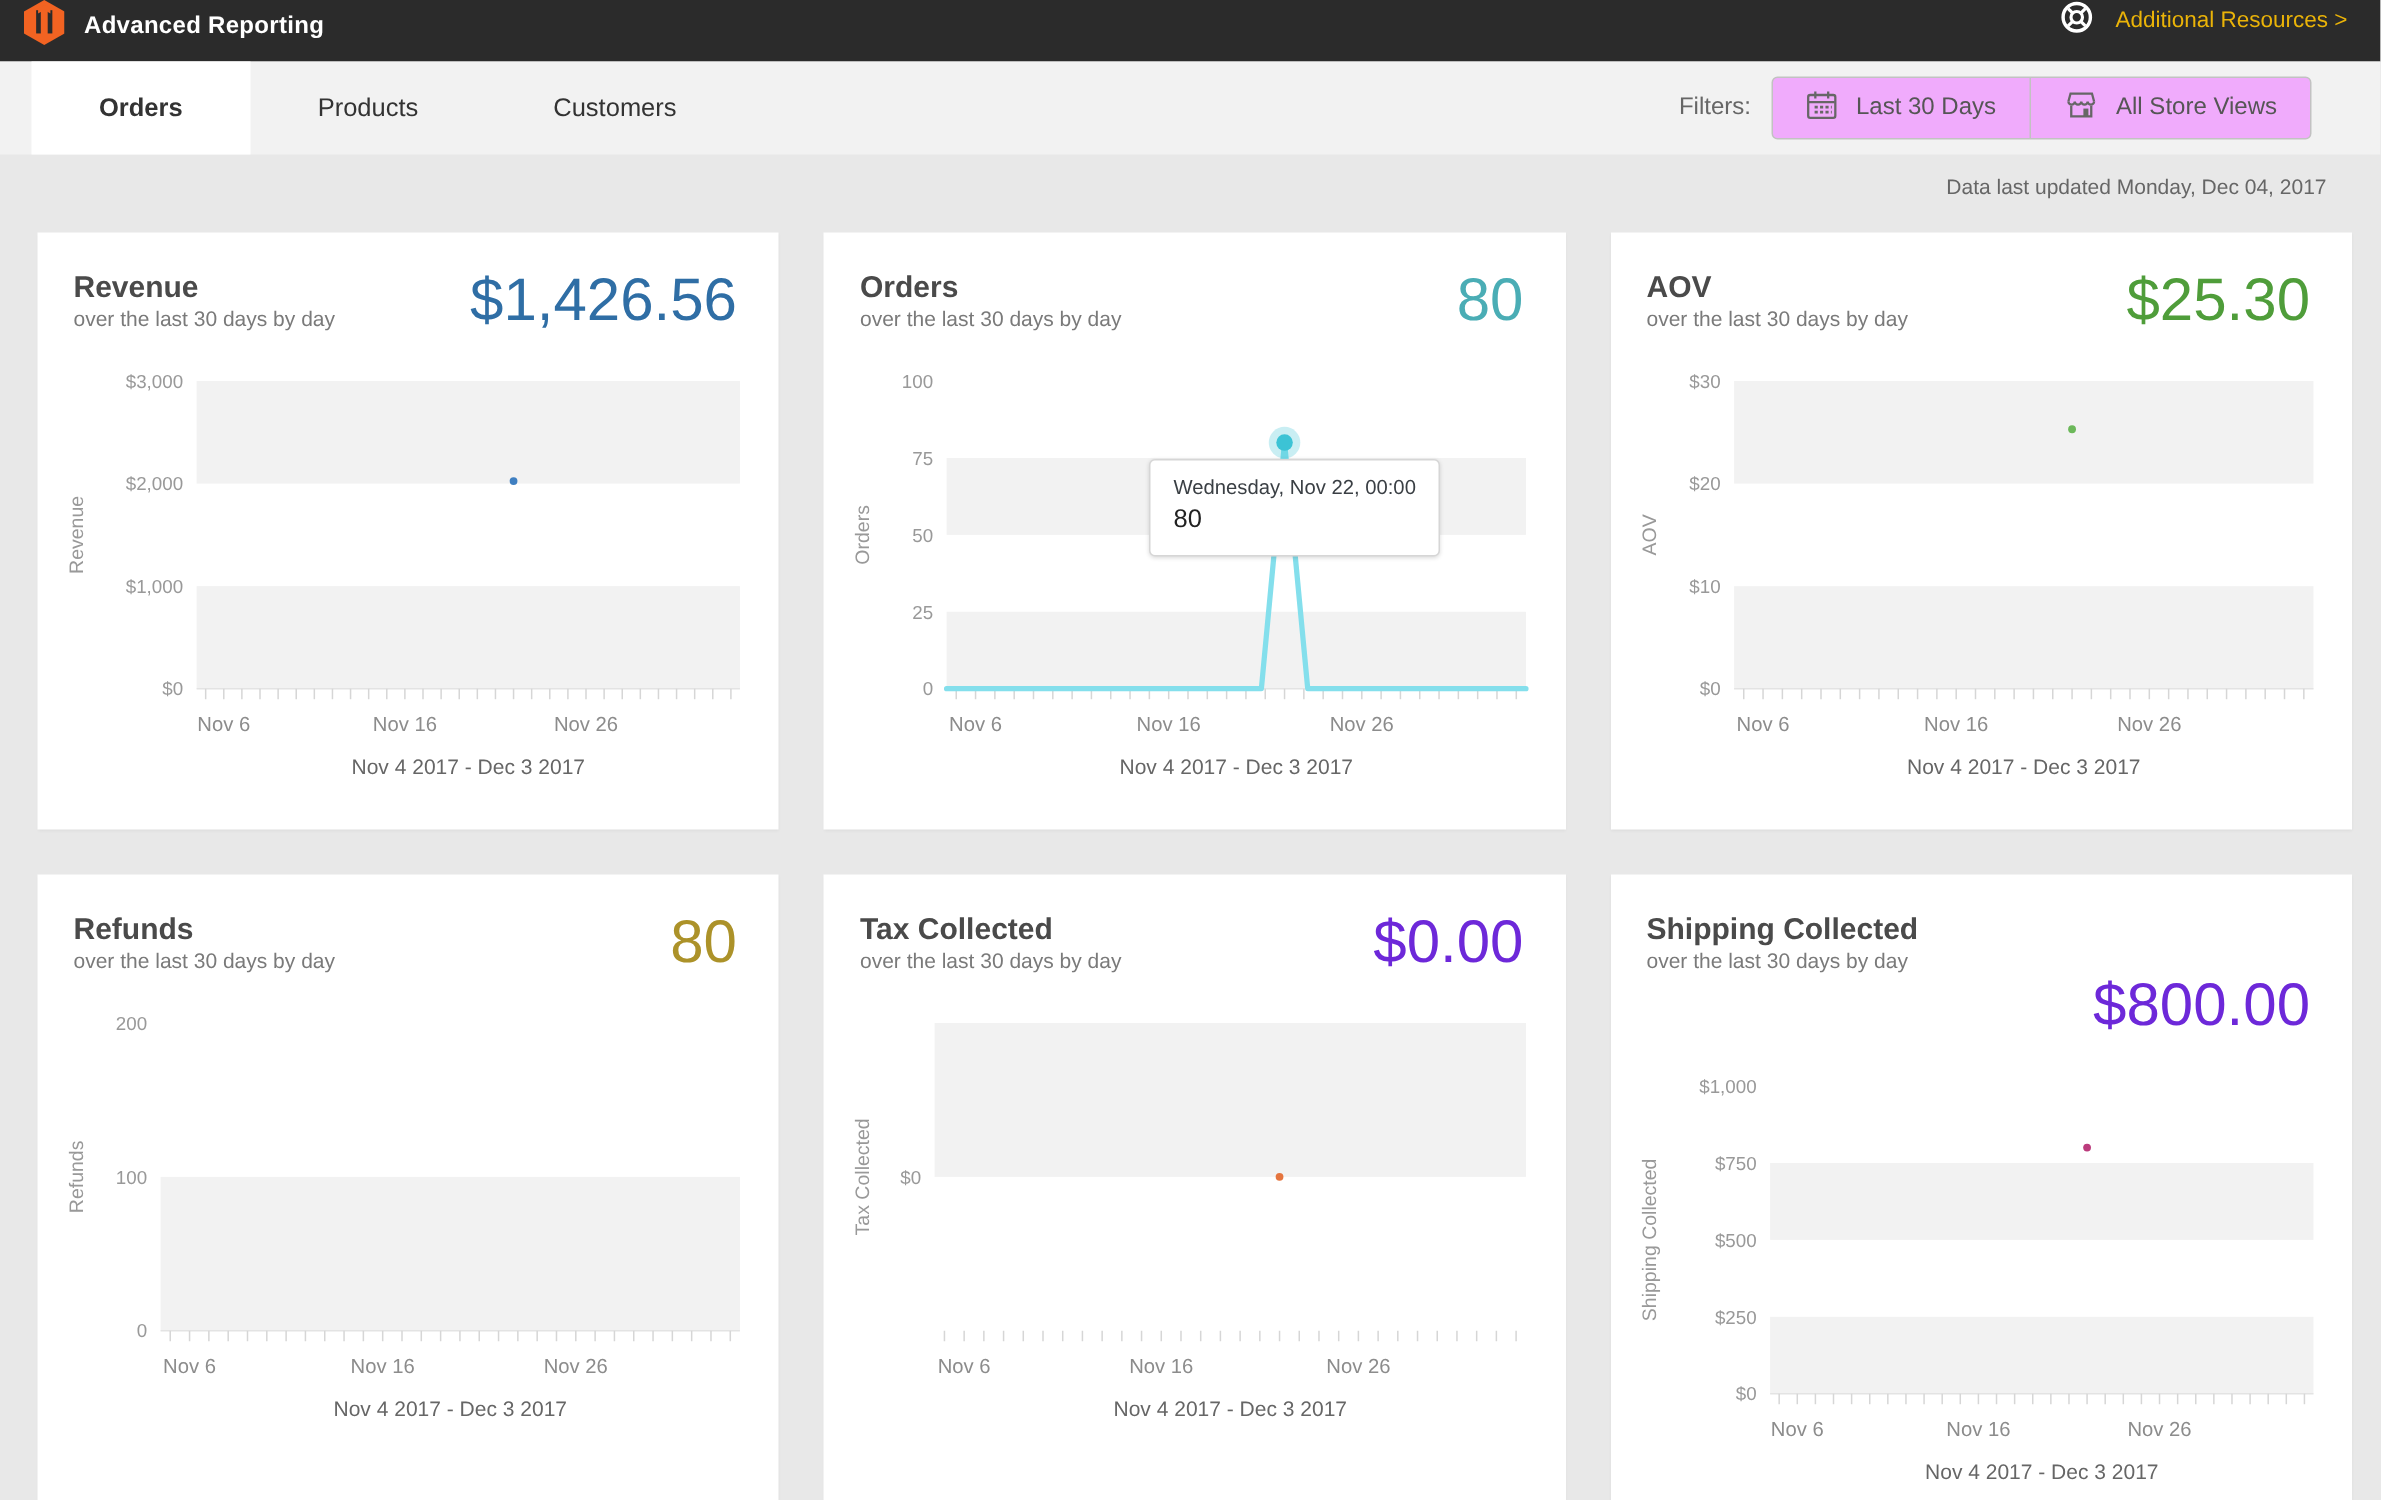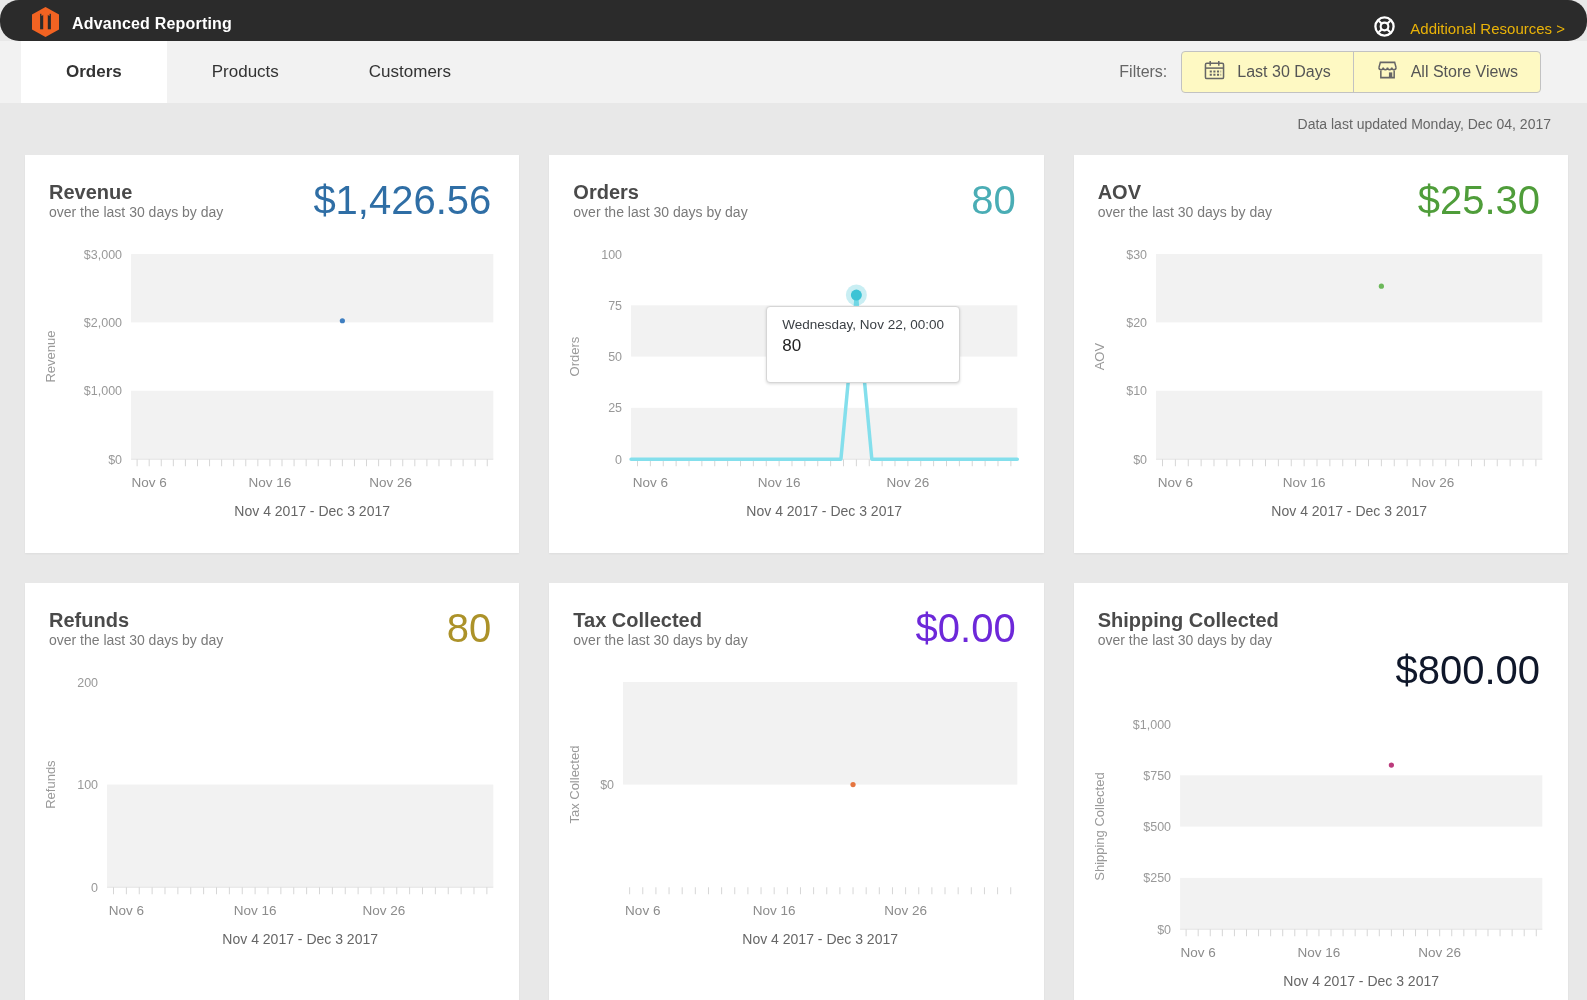--- a/index.html
+++ b/index.html
@@ -1,54 +1,54 @@
 <!DOCTYPE html>
 <html><head>
 <meta charset="utf-8">
 <style>
   * { margin:0; padding:0; box-sizing:border-box; }
   html,body { width:1587px; height:1000px; background:#e8e8e8;
               font-family:"Liberation Sans", sans-serif; color:#333; overflow:hidden; }
 
   
-  .app-header { height:41px; background:#2b2b2b; display:flex; align-items:flex-end;
-                justify-content:space-between; padding:0 22px 0 32px;border-radius:19px; }
+  .app-header { height:41px; background:#2b2b2b; display:flex; align-items:flex-start;
+                justify-content:space-between; padding:0 22px 0 16px; }
   .brand { display:flex; align-items:center; gap:13px; }
   .brand-title { color:#fff; font-size:16px; font-weight:bold; letter-spacing:.2px; }
   .resources { display:flex; align-items:center; gap:14px; color:#eab308; font-size:15px;
                text-decoration:none; cursor:pointer; }
 
   
   .tabbar { height:62px; background:#f2f2f2; display:flex; align-items:stretch; position:relative; }
   .tabs { display:flex; padding-left:21px; }
   .tab { display:flex; align-items:center; padding:0 45px; font-size:17px; color:#333; cursor:pointer; }
   .tab.active { background:#fff; font-weight:bold; }
   .filters { position:absolute; right:46px; top:0; height:62px; display:flex; align-items:center; gap:14px; }
   .filters-label { font-size:16px; color:#666; }
-  .btn-group { display:flex; border:1px solid #c2c2c2; border-radius:4px; background:#fef9c3; height:42px; }
+  .btn-group { display:flex; border:1px solid #c2c2c2; border-radius:4px; background:#f0abfc; height:42px; }
   .filter-btn { display:flex; align-items:center; gap:12px; padding:0 22px; font-size:16px; color:#555;
                 background:transparent; border:none; cursor:pointer; font-family:inherit; }
   .filter-btn + .filter-btn { border-left:1px solid #c2c2c2; }
 
   
   .updated-row { text-align:right; padding:13px 36px 0 0; font-size:14px; color:#666; height:37px; }
 
   
   .cards-grid { display:grid; grid-template-columns:repeat(3,1fr); gap:30px; padding:15px 19px 15px 25px; }
   .card { background:#fff; min-height:398px; box-shadow:0 1px 2px rgba(0,0,0,.05); padding-top:26px; }
   .card-head { display:flex; justify-content:space-between; align-items:flex-start; padding:0 28px 0 24px; }
   .card-title { font-size:20px; font-weight:bold; color:#4a4a4a; }
   .card-sub { font-size:14px; color:#7a7a7a; margin-top:0; }
   .card-value { font-size:40px; line-height:42px; font-weight:400; margin-top:-2px; }
   .chart-wrap { position:relative; margin-top:14px; }
   .chart-wrap svg { display:block; width:100%; height:auto; }
 
   
   .hc-tooltip { position:absolute; left:217px; top:71px; background:#fff; border:1px solid #d6d6d6;
-                border-radius:4px; box-shadow:0 1px 3px rgba(0,0,0,.15); padding:10px 15px 26px;
+                border-radius:4px; box-shadow:0 1px 3px rgba(0,0,0,.15); padding:10px 15px 14px;
                 white-space:nowrap; z-index:5; }
   .hc-tooltip .tt-line1 { font-size:13.5px; color:#3a3f44; }
   .hc-tooltip .tt-line2 { font-size:17px; color:#222; margin-top:4px; }
 </style>
 </head>
 <body>
 
 <header class="app-header">
   <div class="brand">
     <span>
@@ -400,21 +400,21 @@
           <circle cx="303.83333333333337" cy="121.5" r="2.6" fill="#e5753f"></circle>
         </svg>
       </div>
     </section>
     <section class="card">
       <div class="card-head">
         <div>
           <h2 class="card-title">Shipping Collected</h2>
           <div class="card-sub">over the last 30 days by day</div>
         </div>
-        <div class="card-value" style="color: #0f172a; margin-top: 40px;">$800.00</div>
+        <div class="card-value" style="color: #6d28d9; margin-top: 40px;">$800.00</div>
       </div>
       <div class="chart-wrap">
         <svg viewBox="0 0 494 300" font-family="inherit">
           <rect x="106" y="70.25" width="362" height="51.25" fill="#f2f2f2"></rect>
           <rect x="106" y="172.75" width="362" height="51.25" fill="#f2f2f2"></rect>
           <line x1="106" y1="224" x2="468" y2="224" stroke="#e3e3e3" stroke-width="1"></line>
           <line x1="112.03333333333333" y1="224" x2="112.03333333333333" y2="231" stroke="#d6d6d6" stroke-width="1"></line>
           <line x1="124.1" y1="224" x2="124.1" y2="231" stroke="#d6d6d6" stroke-width="1"></line>
           <line x1="136.16666666666666" y1="224" x2="136.16666666666666" y2="231" stroke="#d6d6d6" stroke-width="1"></line>
           <line x1="148.23333333333335" y1="224" x2="148.23333333333335" y2="231" stroke="#d6d6d6" stroke-width="1"></line>

